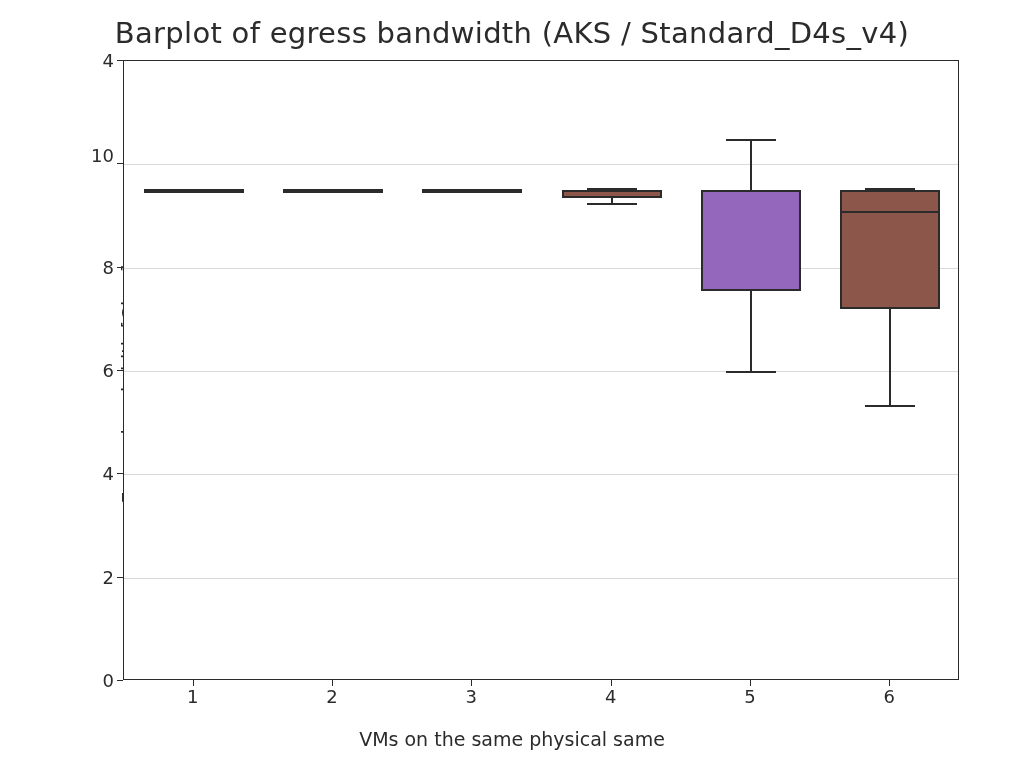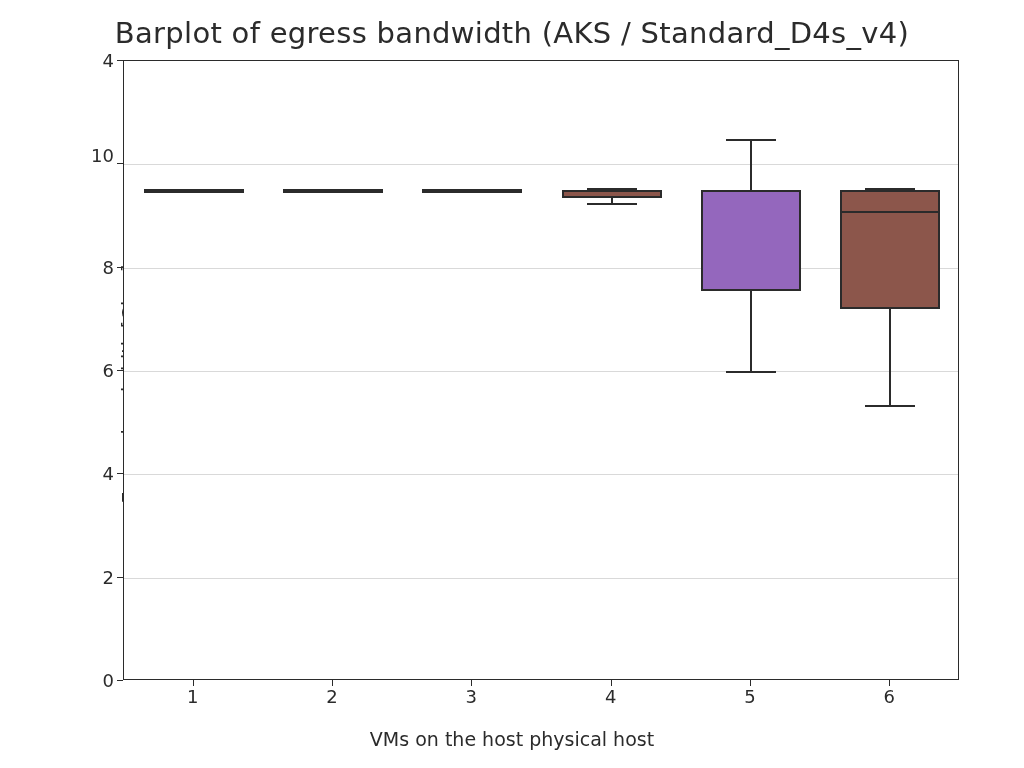--- a/index.html
+++ b/index.html
@@ -114,21 +114,21 @@
     height: 0;
     border-top: 1.5px solid #2b2b2b;
   }
 </style>
 </head>
 <body>
 
 <div class="figure">
   <div class="title">Barplot of egress bandwidth (AKS / Standard_D4s_v4)</div>
   <div class="ylabel">Egress bandwidth [Gbps]</div>
-  <div class="xlabel">VMs on the host physical host</div>
+  <div class="xlabel">VMs on the same physical same</div>
 
   <div class="plot-area" id="plot-area">
       <div class="hgrid" style="top: 516.667px;"></div>
       <div class="hgrid" style="top: 413.333px;"></div>
       <div class="hgrid" style="top: 310px;"></div>
       <div class="hgrid" style="top: 206.667px;"></div>
       <div class="hgrid" style="top: 103.333px;"></div>
       <div class="box" style="left: 19.5067px; width: 100.32px; top: 128.167px; height: 3px; background: rgb(148, 103, 189);"></div>
       <div class="median" style="left: 19.5067px; width: 100.32px; top: 129.167px;"></div>
       <div class="box" style="left: 158.84px; width: 100.32px; top: 128.167px; height: 3px; background: rgb(140, 86, 75);"></div>

